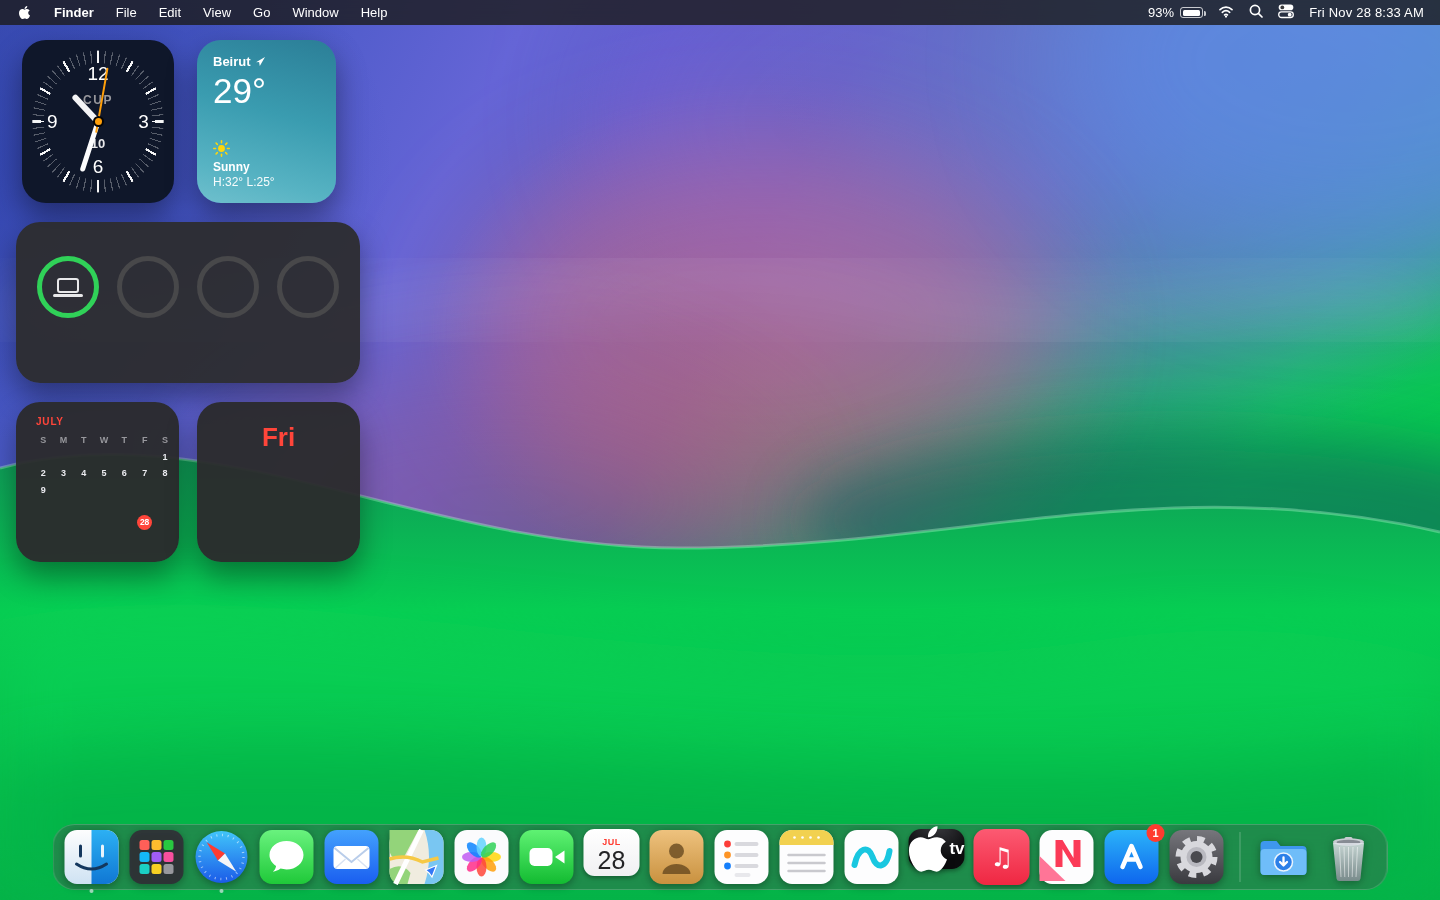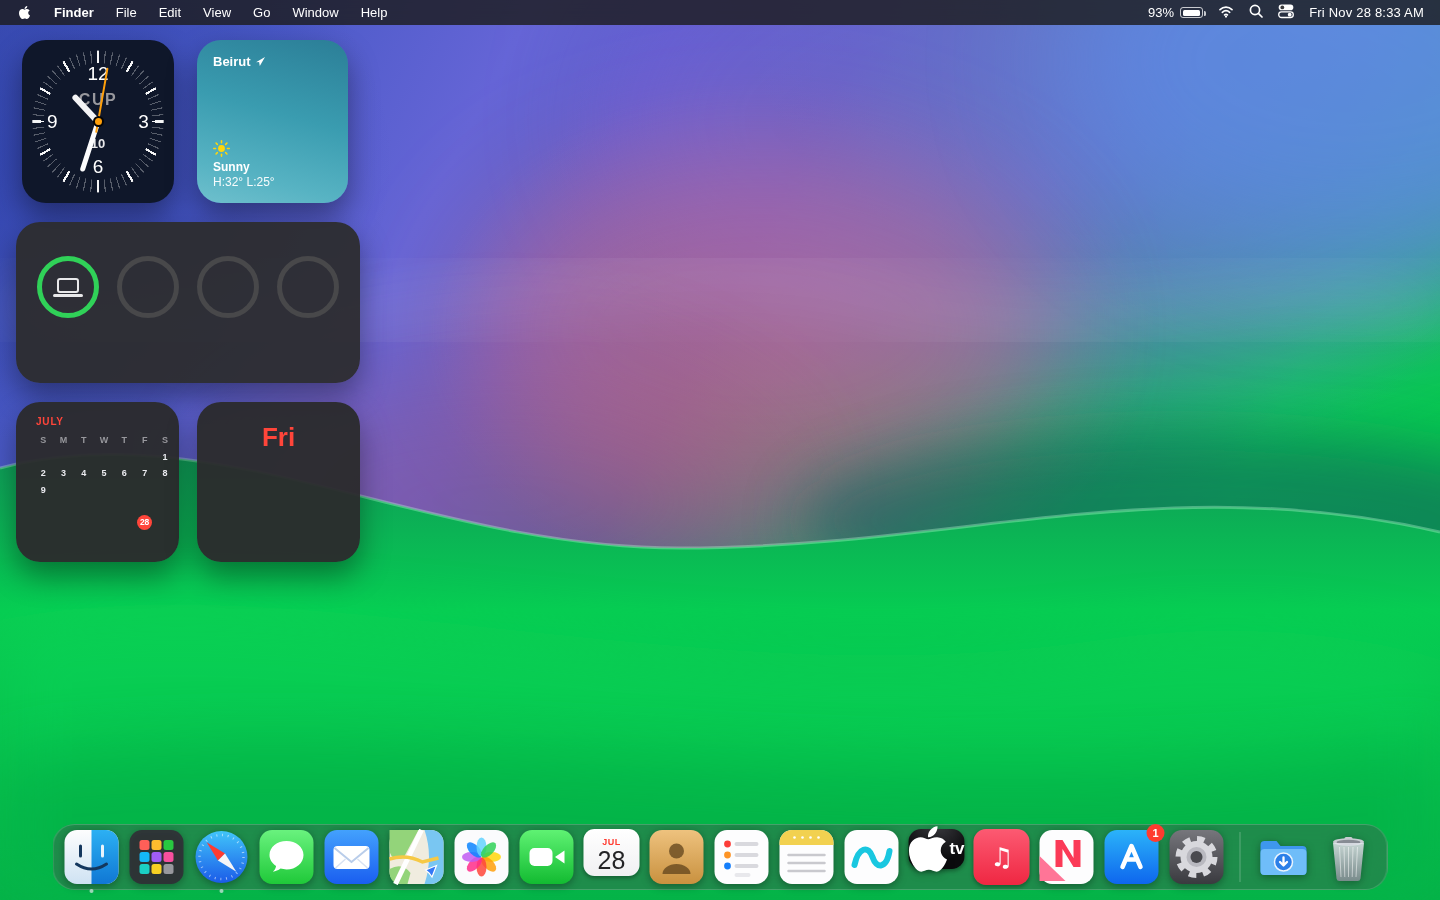--- a/index.html
+++ b/index.html
@@ -42,30 +42,30 @@
   .clock-w { left:22px; top:40px; width:152px; height:163px; background:#0f172a;padding-left:20px; }
   .clock-ticks {
     position:absolute; inset:8px; border-radius:50%;
     background:
       repeating-conic-gradient(from -1deg, rgba(255,255,255,0.95) 0 2deg, transparent 2deg 30deg),
       repeating-conic-gradient(from -0.5deg, rgba(255,255,255,0.30) 0 1deg, transparent 1deg 6deg);
     -webkit-mask:radial-gradient(closest-side, transparent 0 79%, #000 80% 96%, transparent 97%);
             mask:radial-gradient(closest-side, transparent 0 79%, #000 80% 96%, transparent 97%);
   }
   .clock-num { position:absolute; color:#fff; font-size:19px; font-weight:500; transform:translate(-50%,-50%); }
-  .clock-city { position:absolute; color:#98989d; font-size:16px; font-weight:700; letter-spacing:1.5px; transform:translate(-50%,-50%); }
+  .clock-city { position:absolute; color:#98989d; font-size:12px; font-weight:700; letter-spacing:1.5px; transform:translate(-50%,-50%); }
   .clock-date { position:absolute; color:#e8e8ea; font-size:13px; font-weight:700; transform:translate(-50%,-50%); }
   .hand { position:absolute; left:50%; top:50%; border-radius:4px; }
   .hand.hour   { width:5.5px; height:36px; margin-left:-2.75px; margin-top:-36px; background:#f4f4f6; transform-origin:50% 100%; transform:rotate(317deg); }
   .hand.minute { width:4.5px; height:52px; margin-left:-2.25px; margin-top:-52px; background:#fcfcfd; transform-origin:50% 100%; transform:rotate(198deg); }
   .hand.second { width:2px;  height:66px; margin-left:-1px;  margin-top:-55px; background:#ff9f0a; transform-origin:50% 55px; transform:rotate(10deg); }
   .clock-cap { position:absolute; left:50%; top:50%; width:7px; height:7px; margin:-3.5px 0 0 -3.5px; border-radius:50%; background:#ff9f0a; box-shadow:0 0 0 2px #060607; }
 
   
-  .weather-w { left:197px; top:40px; width:151px; height:163px;
+  .weather-w { left:197px; top:40px; width:139px; height:163px;
     background:linear-gradient(195deg,#2b7e97 0%,#3a9cb0 45%,#57b3c3 80%,#6fc0cd 100%);
     color:#fff; padding:14px 16px; display:flex; flex-direction:column; }
   .wx-loc { display:flex; align-items:center; gap:4px; font-size:13px; font-weight:700; }
   .wx-temp { font-size:35px; font-weight:300; margin-top:2px; }
   .wx-spacer { flex:1; }
   .wx-cond { font-size:12px; font-weight:700; margin-top:3px; }
   .wx-hl { font-size:12px; font-weight:500; margin-top:1px; opacity:0.95; }
 
   
   .battery-w { left:16px; top:222px; width:344px; height:161px; background:rgba(44,44,46,0.95); }
@@ -205,20 +205,21 @@
   <div class="clock-cap"></div>
 </div>
 
 <div class="widget weather-w">
   <div class="wx-loc">
     <span>Beirut</span>
     <svg width="11" height="11" viewBox="0 0 11 11">
         <path d="M1,6.2 L10,1 L4.8,10 L4.1,5.9 Z" fill="#fff"></path>
       </svg>
   </div>
+  <div class="wx-temp">29°</div>
   <div class="wx-spacer"></div>
   <svg width="17" height="17" viewBox="0 0 18 18">
     <circle cx="9" cy="9" r="3.6" fill="#ffd60a"></circle>
     <g stroke="#ffd60a" stroke-width="1.6" stroke-linecap="round">
       <line x1="9" y1="0.8" x2="9" y2="2.8"></line>
         <line x1="9" y1="15.2" x2="9" y2="17.2"></line>
       <line x1="0.8" y1="9" x2="2.8" y2="9"></line>
         <line x1="15.2" y1="9" x2="17.2" y2="9"></line>
       <line x1="3.2" y1="3.2" x2="4.6" y2="4.6"></line>
         <line x1="13.4" y1="13.4" x2="14.8" y2="14.8"></line>

